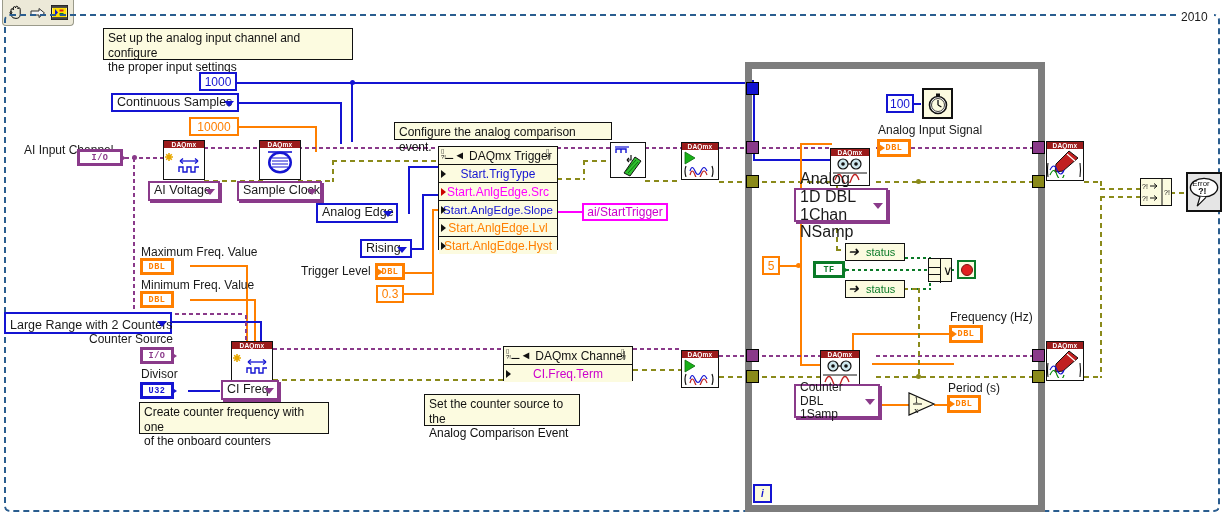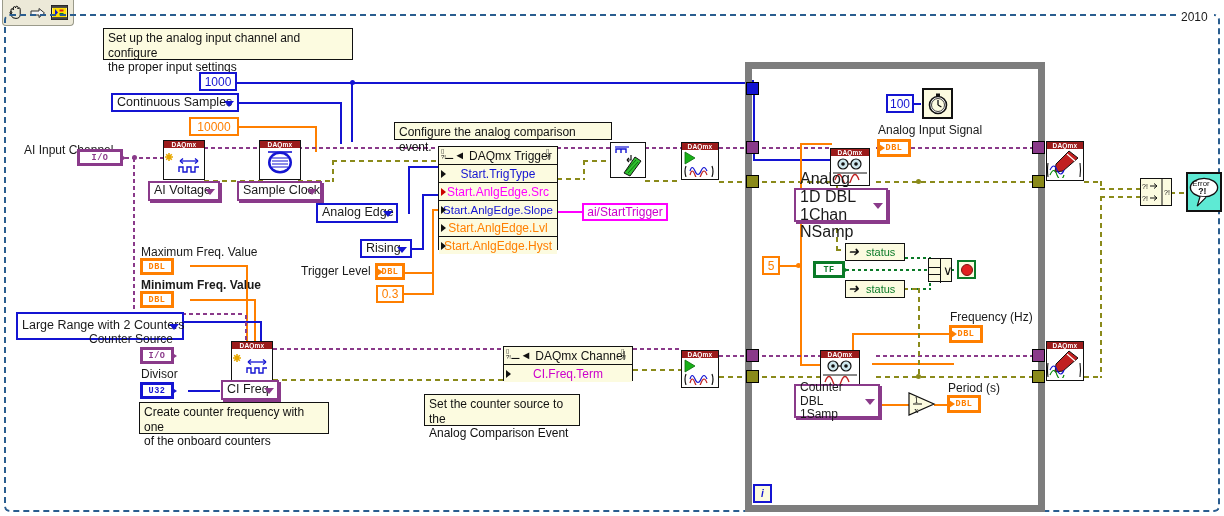--- a/index.html
+++ b/index.html
@@ -86,21 +86,21 @@
   .tn-blue{background:#1414d2;}
 
   
   .prim{position:absolute;background:#fcfbe0;border:1px solid #111;box-sizing:border-box;}
   .stopbtn{position:absolute;width:19px;height:19px;border:2px solid #0a7a28;background:#fcfbe0;
     display:flex;align-items:center;justify-content:center;box-sizing:border-box;}
   .stopdot{width:10px;height:10px;border-radius:50%;background:#e02020;border:1px solid #7a1010;}
   .statusbox{position:absolute;background:#fcfbe0;border:1px solid #111;box-sizing:border-box;
     display:flex;align-items:center;font-size:11px;color:#0a7a28;padding-left:20px;}
   .statusarrow{position:absolute;left:2px;top:50%;margin-top:-5px;font-size:13px;color:#111;line-height:10px;}
-  .errorbox{position:absolute;background:#5eead4;border:2px solid #111;box-sizing:border-box;
+  .errorbox{position:absolute;background:#e5e5e5;border:2px solid #111;box-sizing:border-box;
     display:flex;flex-direction:column;align-items:center;justify-content:center;}
   .waitico{position:absolute;background:#fcfbe0;border:2px solid #111;box-sizing:border-box;
     display:flex;align-items:center;justify-content:center;}
 
   
   .w{position:absolute;}
   .w-purple{background:#8a3a8a;}
   .w-blue{background:#1414d2;}
   .w-orange{background:#ff7f00;}
   .w-yellow{background:#8a8a1a;}
@@ -523,27 +523,27 @@
     <span style="white-space:pre-line;">Counter DBL
 1Samp</span>
     <i class="e-arrow" style="top:50%;"></i>
   </div>
 
   <div class="txt" style="left:141px;top:246px;">Maximum Freq. Value</div>
   <div class="term t-dbl" style="left:141px;top:259px;width:32px;height:15px;">
     <span>DBL</span>
     <i class="t-tip"></i>
   </div>
-  <div class="txt" style="left:141px;top:279px;font-weight:bold;">Minimum Freq. Value</div>
+  <div class="txt" style="left:141px;top:279px;">Minimum Freq. Value</div>
   <div class="term t-dbl" style="left:141px;top:292px;width:32px;height:15px;">
     <span>DBL</span>
     <i class="t-tip"></i>
   </div>
 
-  <div class="enum e-blue" style="left:16px;top:312px;width:168px;height:28px;">
+  <div class="enum e-blue" style="left:4px;top:312px;width:168px;height:22px;align-items:flex-end;">
     <span>Large Range with 2 Counters</span>
     <i class="e-arrow"></i>
   </div>
 
   <div class="txt" style="left:89px;top:333px;">Counter Source</div>
   <div class="term t-io" style="left:141px;top:348px;width:32px;height:15px;">
     <span>I/O</span>
     <i class="t-tip"></i>
   </div>
 

